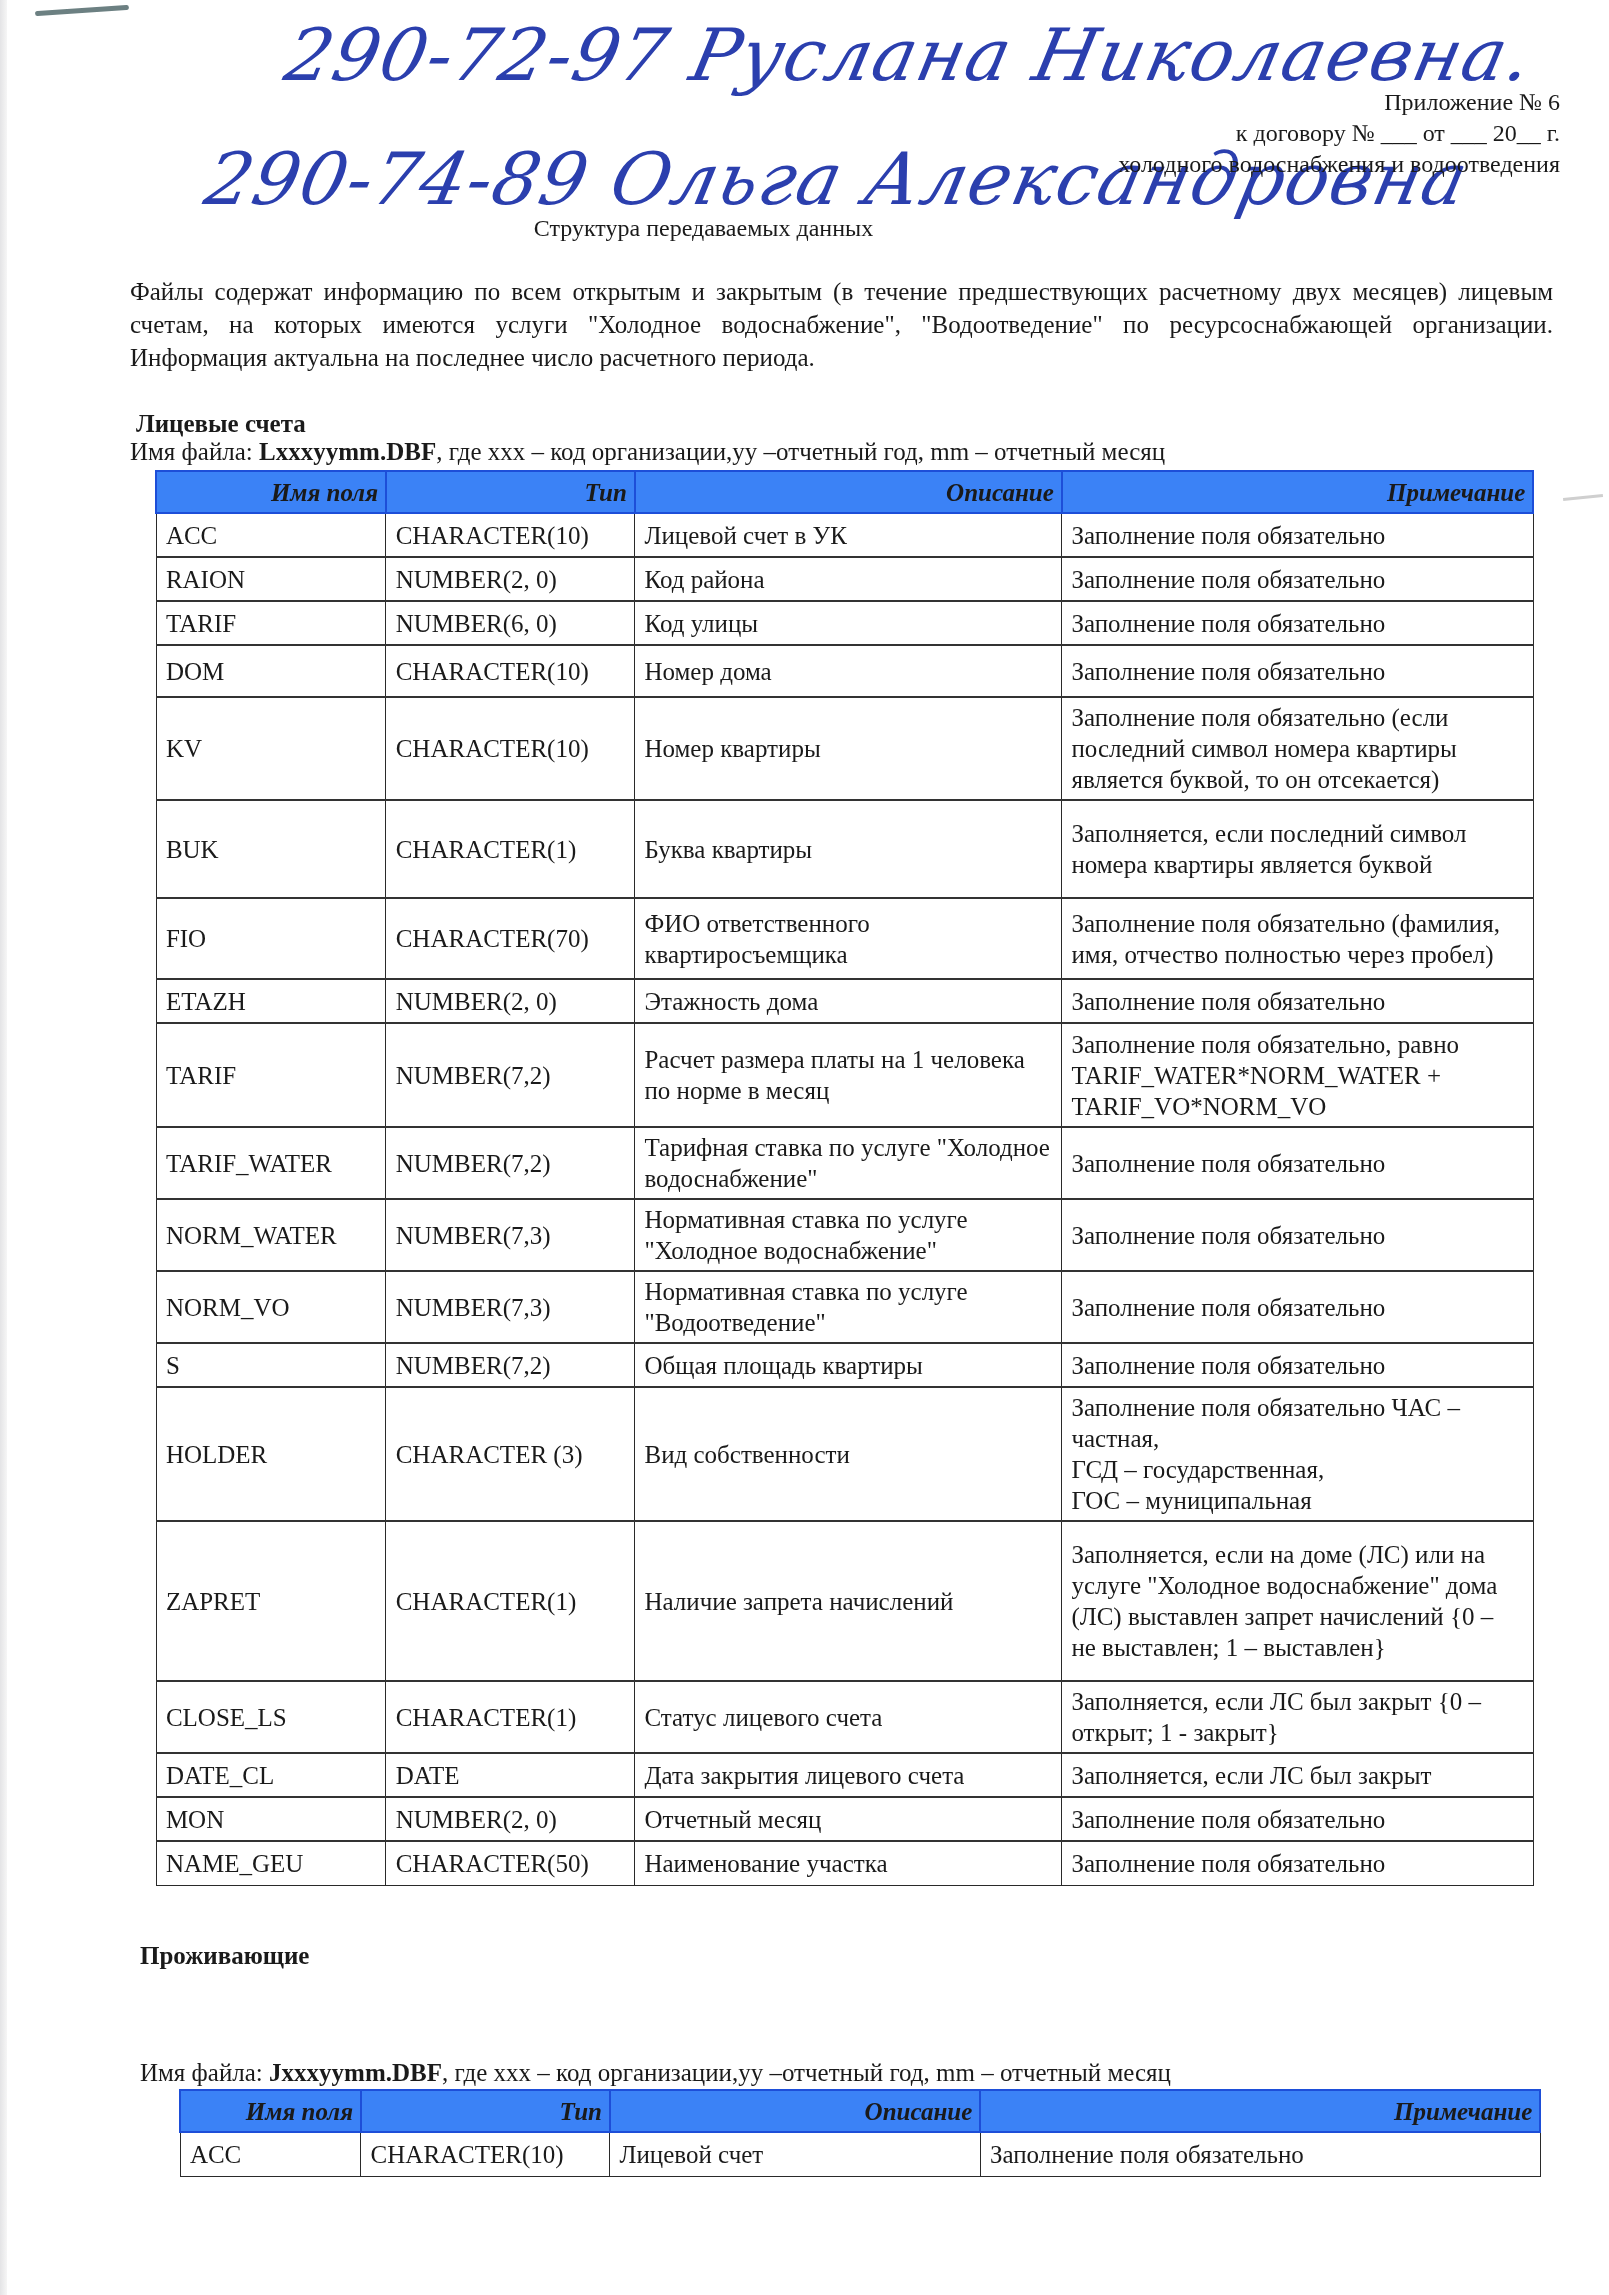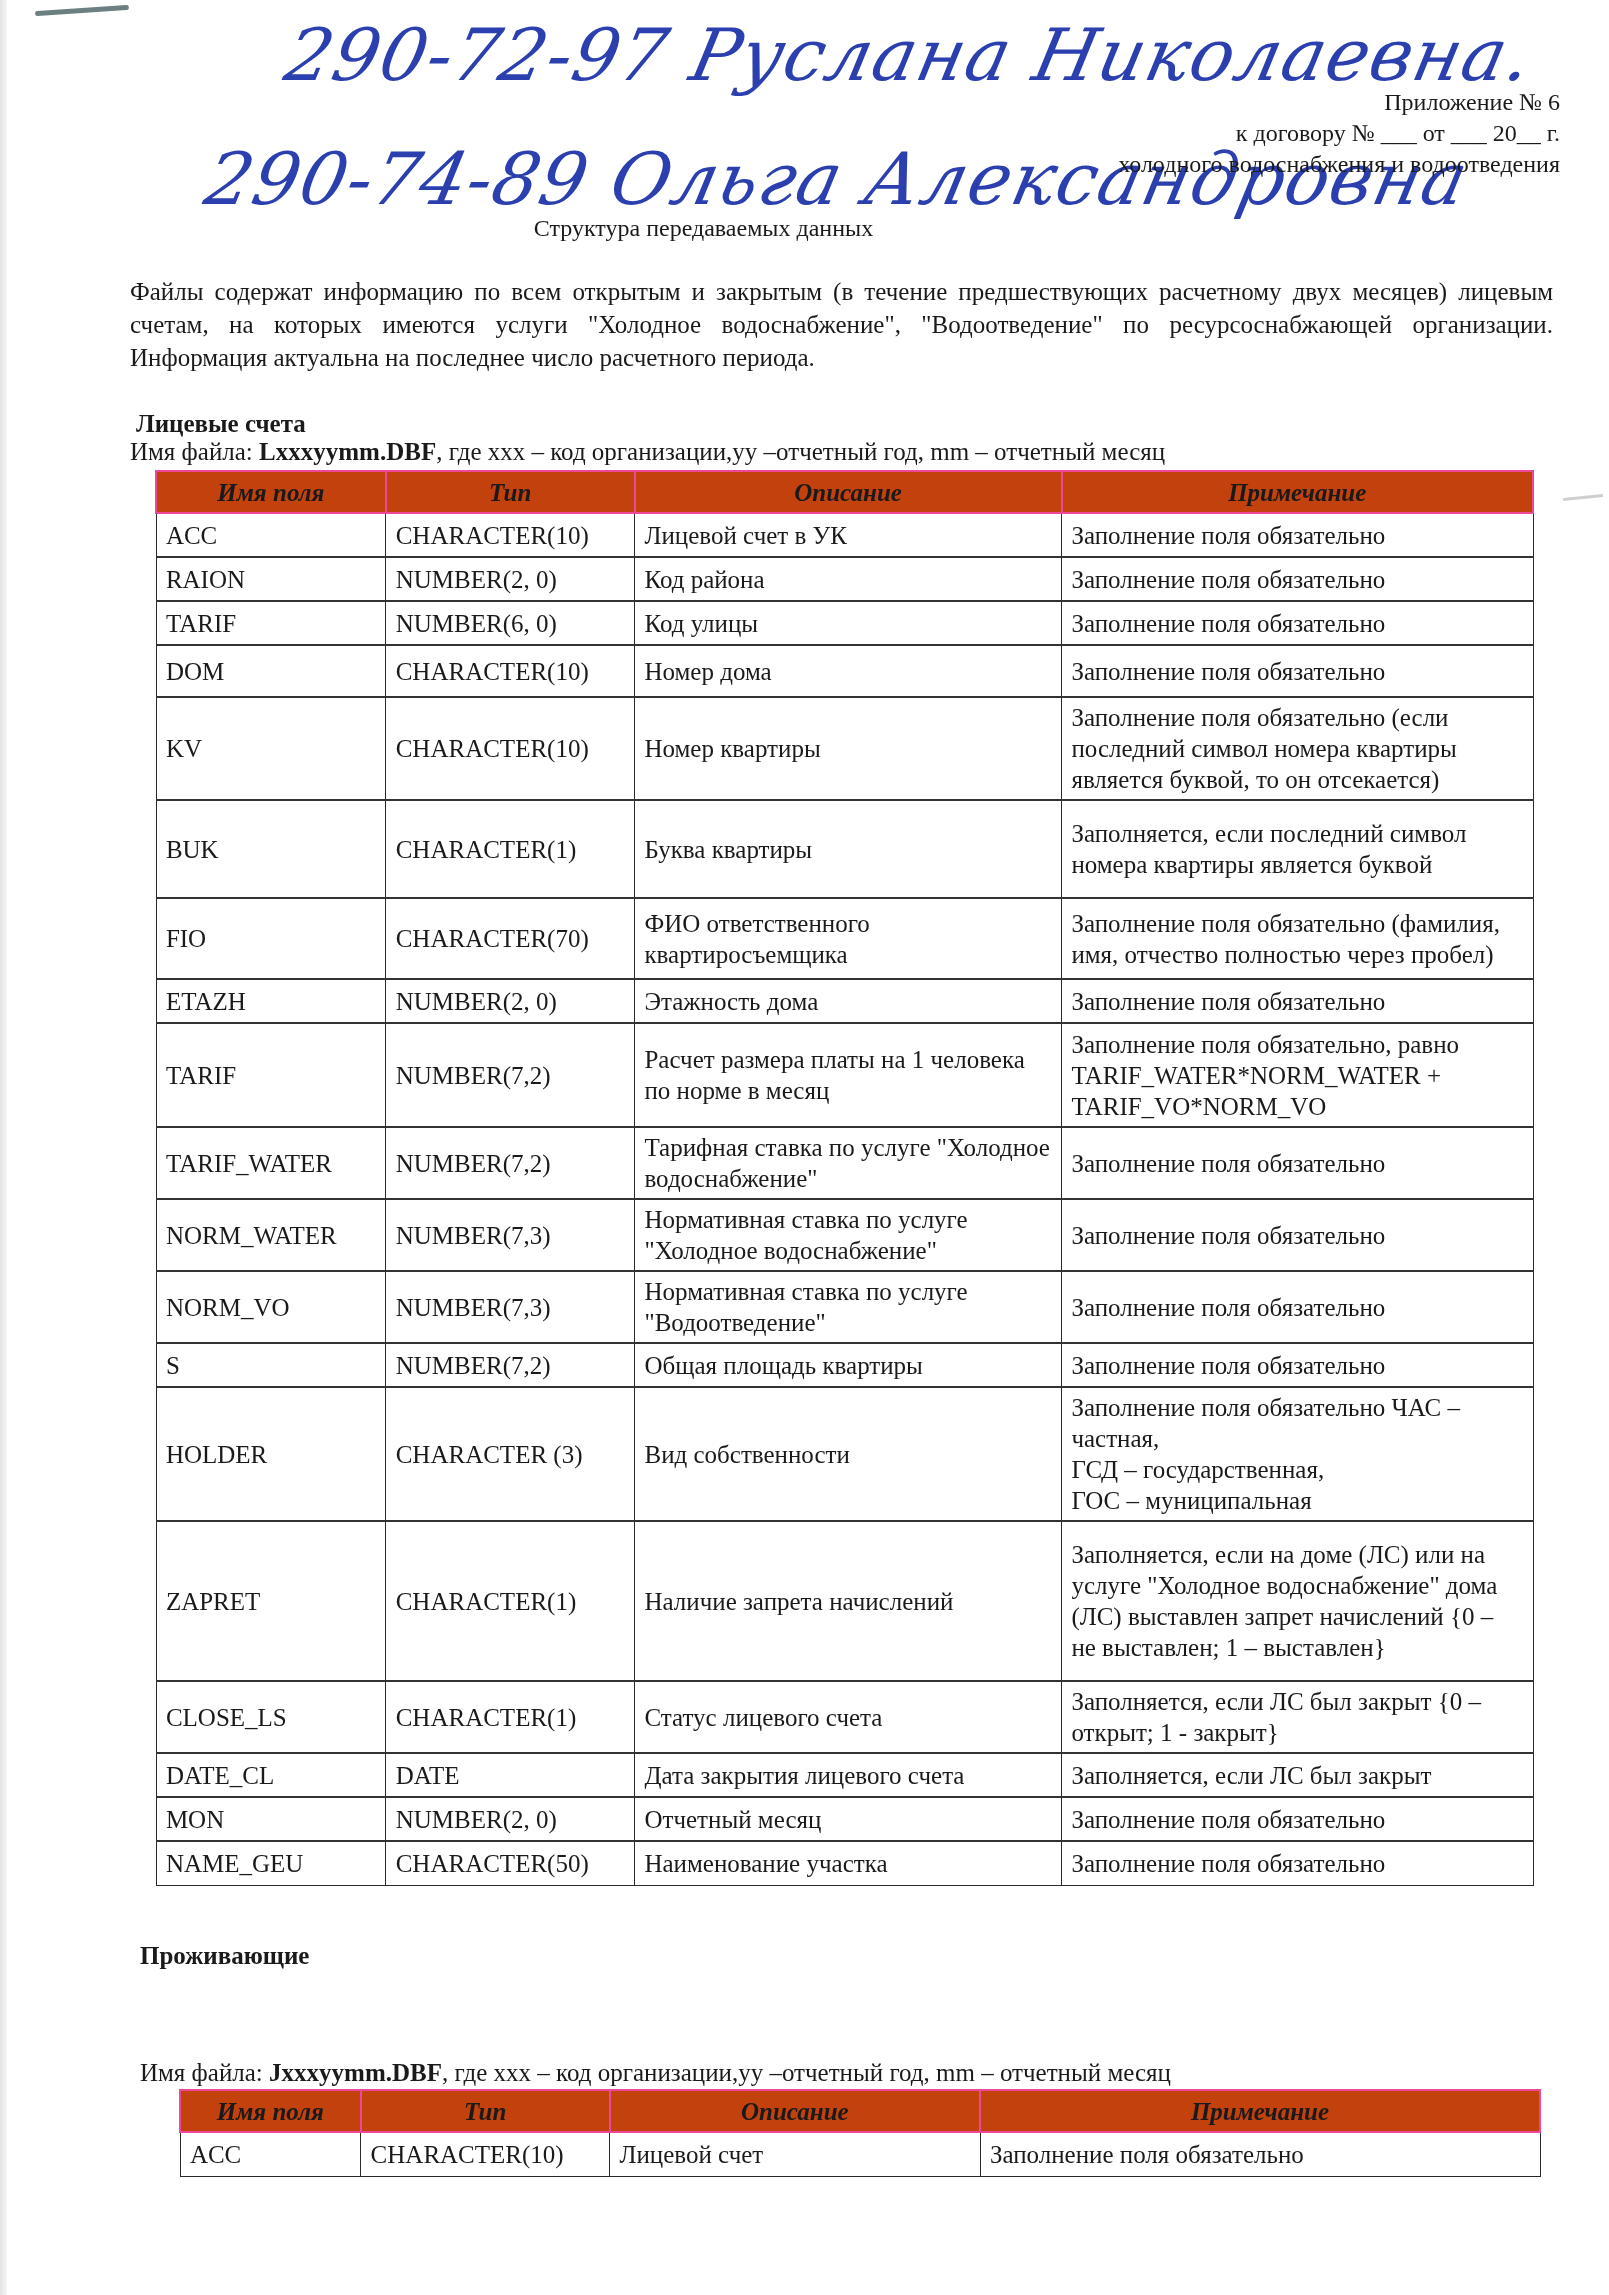--- a/index.html
+++ b/index.html
@@ -43,22 +43,22 @@
   .file-line {
     position: absolute; font-size: 25px; white-space: nowrap;
   }
   .file-line b { font-weight: bold; }
 
   table.spec {
     position: absolute; border-collapse: collapse;
     font-size: 25px; line-height: 31px;
   }
   table.spec th {
-    background: #c2410c; font-style: italic; font-weight: bold;
-    border: 2px solid #ec4899; padding: 2.7px 6.7px; text-align: center;
+    background: #3b82f6; font-style: italic; font-weight: bold;
+    border: 2px solid #1d4ed8; padding: 2.7px 6.7px; text-align: right;
     height: 35px;
   }
   table.spec td {
     border: 1.3px solid #2a2a2a; border-top: 2.7px solid #333;
     padding: 4px 9.4px; vertical-align: middle; text-align: left;
   }
   .t1 { left: 155px; top: 470px; width: 1379px; }
   .t2 { left: 179px; top: 2089px; width: 1362px; }
   .pre { white-space: pre-line; }
   .margin-mark {

